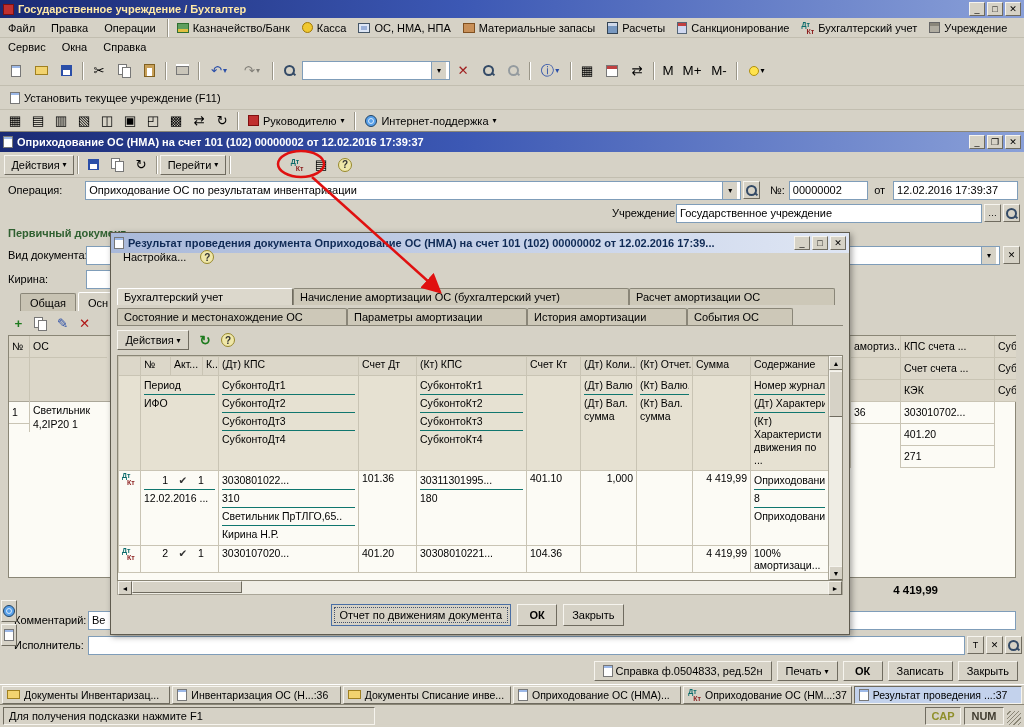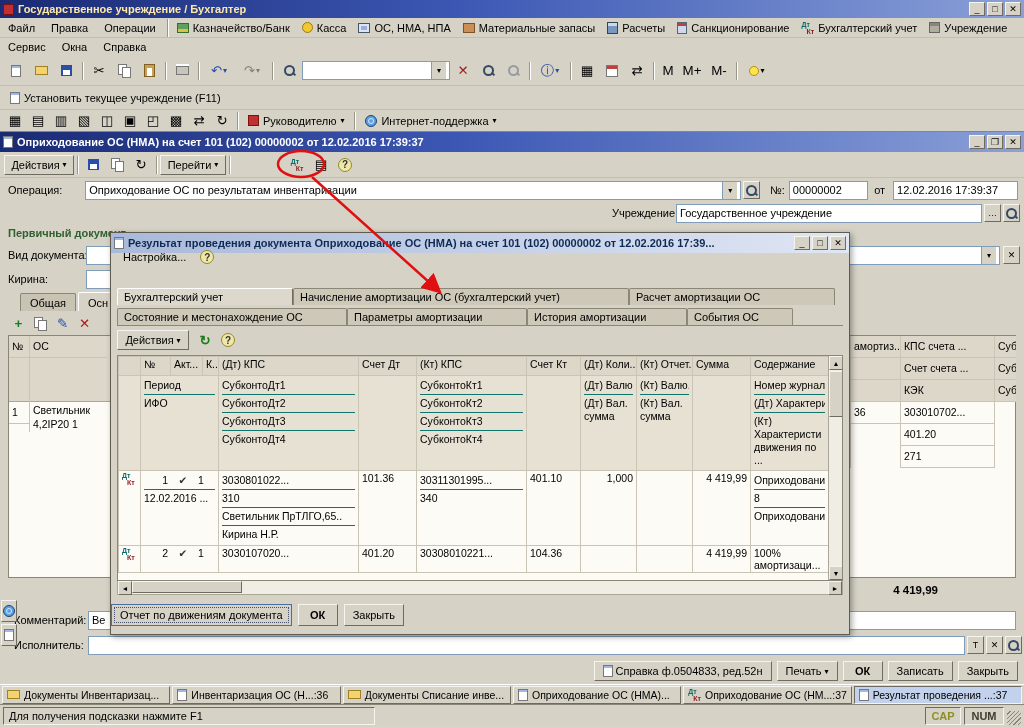--- a/index.html
+++ b/index.html
@@ -620,21 +620,21 @@
         </td>
         <td class="stack">
           <div>3030801022...</div>
           <div>310</div>
           <div>Светильник ПрТЛГО,65..</div>
           <div>Кирина Н.Р.</div>
         </td>
         <td>101.36</td>
         <td class="stack">
           <div>30311301995...</div>
-          <div>340</div>
+          <div>180</div>
         </td>
         <td>401.10</td>
         <td class="num">1,000</td>
         <td></td>
         <td class="num">4 419,99</td>
         <td class="stack">
           <div>Оприходование О.</div>
           <div>8</div>
           <div>Оприходование из</div>
         </td>
@@ -666,21 +666,21 @@
       <button class="btn sbtn" style="position:absolute;bottom:0;left:0">▼</button>
     </div>
   </div>
 
   <div style="position:absolute;left:6px;top:348px;width:726px;height:14px;background:#efede4;border:1px solid #aaa698;border-top:none">
     <button class="btn sbtn" style="position:absolute;left:0;top:0">◄</button>
     <div class="thumb" style="position:absolute;left:14px;top:0;width:110px;height:12px"></div>
     <button class="btn sbtn" style="position:absolute;right:0;top:0">►</button>
   </div>
 
-  <div class="flex" style="position:absolute;left:0;top:370px;width:732px;height:24px;justify-content:flex-start;gap:6px">
+  <div class="flex" style="position:absolute;left:0;top:370px;width:732px;height:24px;justify-content:center;gap:6px">
     <button class="btn" style="height:22px;border-color:#4a6fa5;outline:1px dotted #44506a;outline-offset:-4px">
         <span>Отчет по движениям документа</span>
       </button>
     <button class="btn" style="height:22px;font-weight:bold;min-width:40px">
         <span>ОК</span>
       </button>
     <button class="btn" style="height:22px">
         <span>Закрыть</span>
       </button>
   </div>

